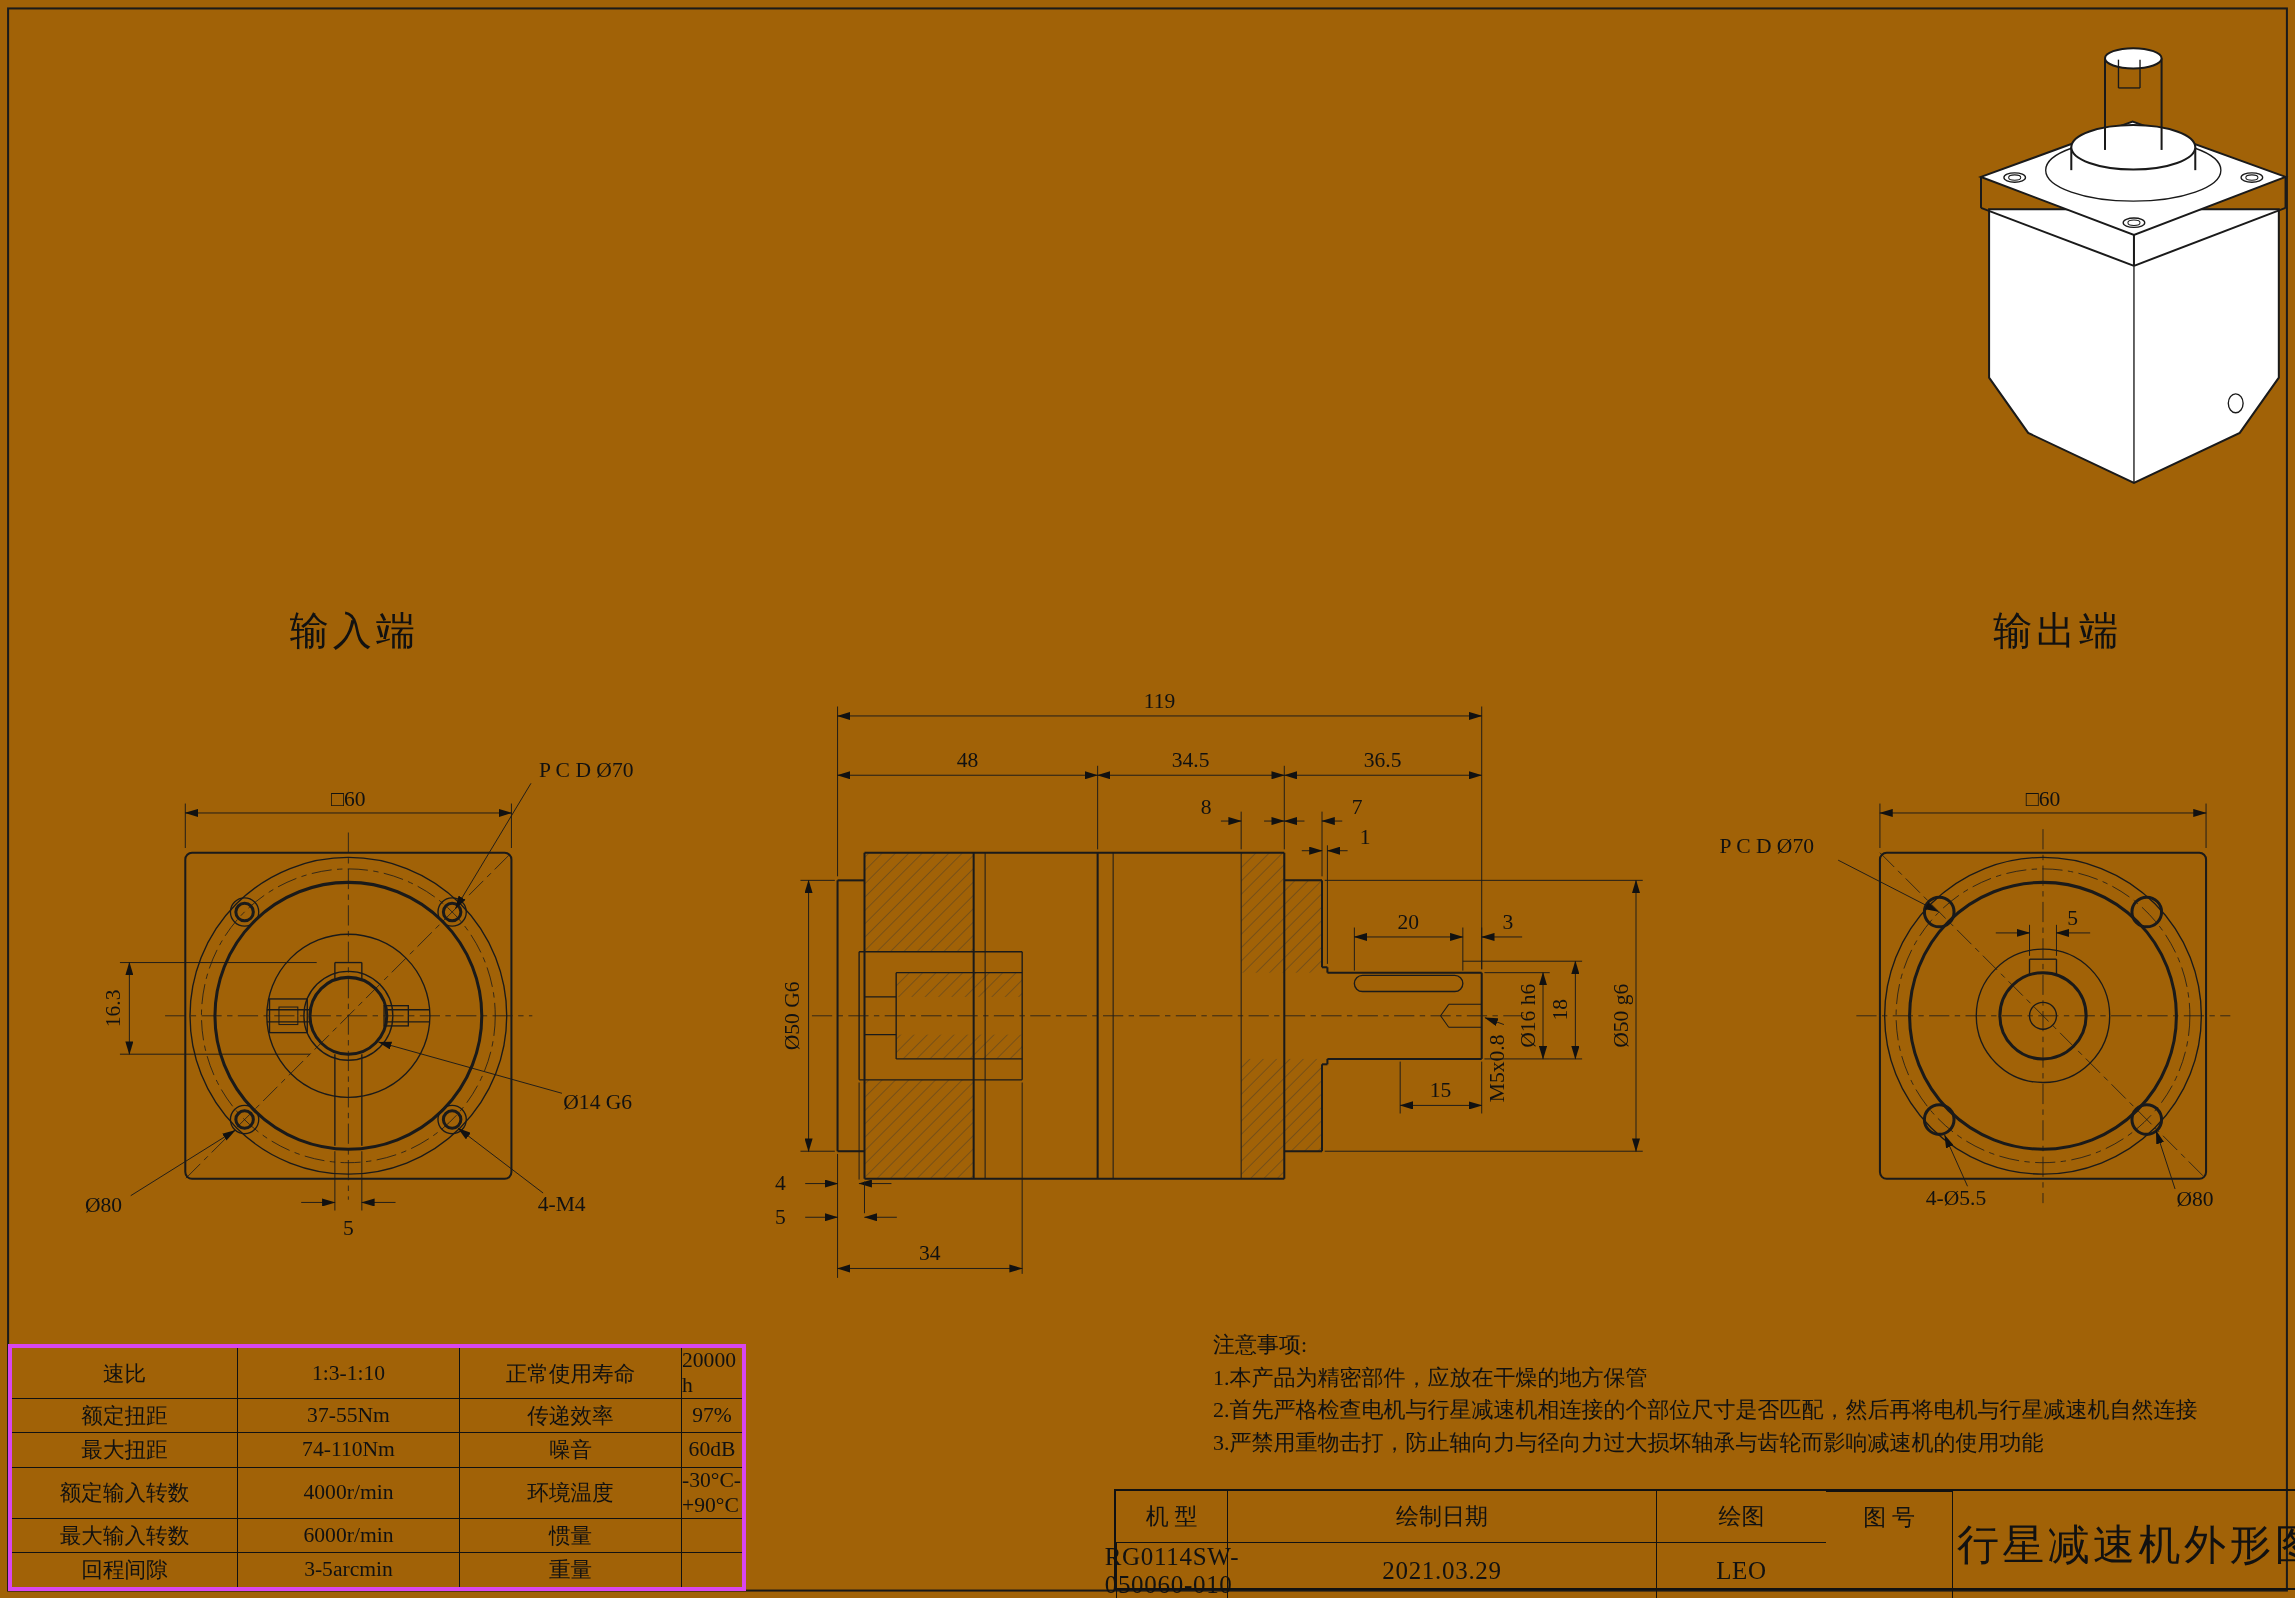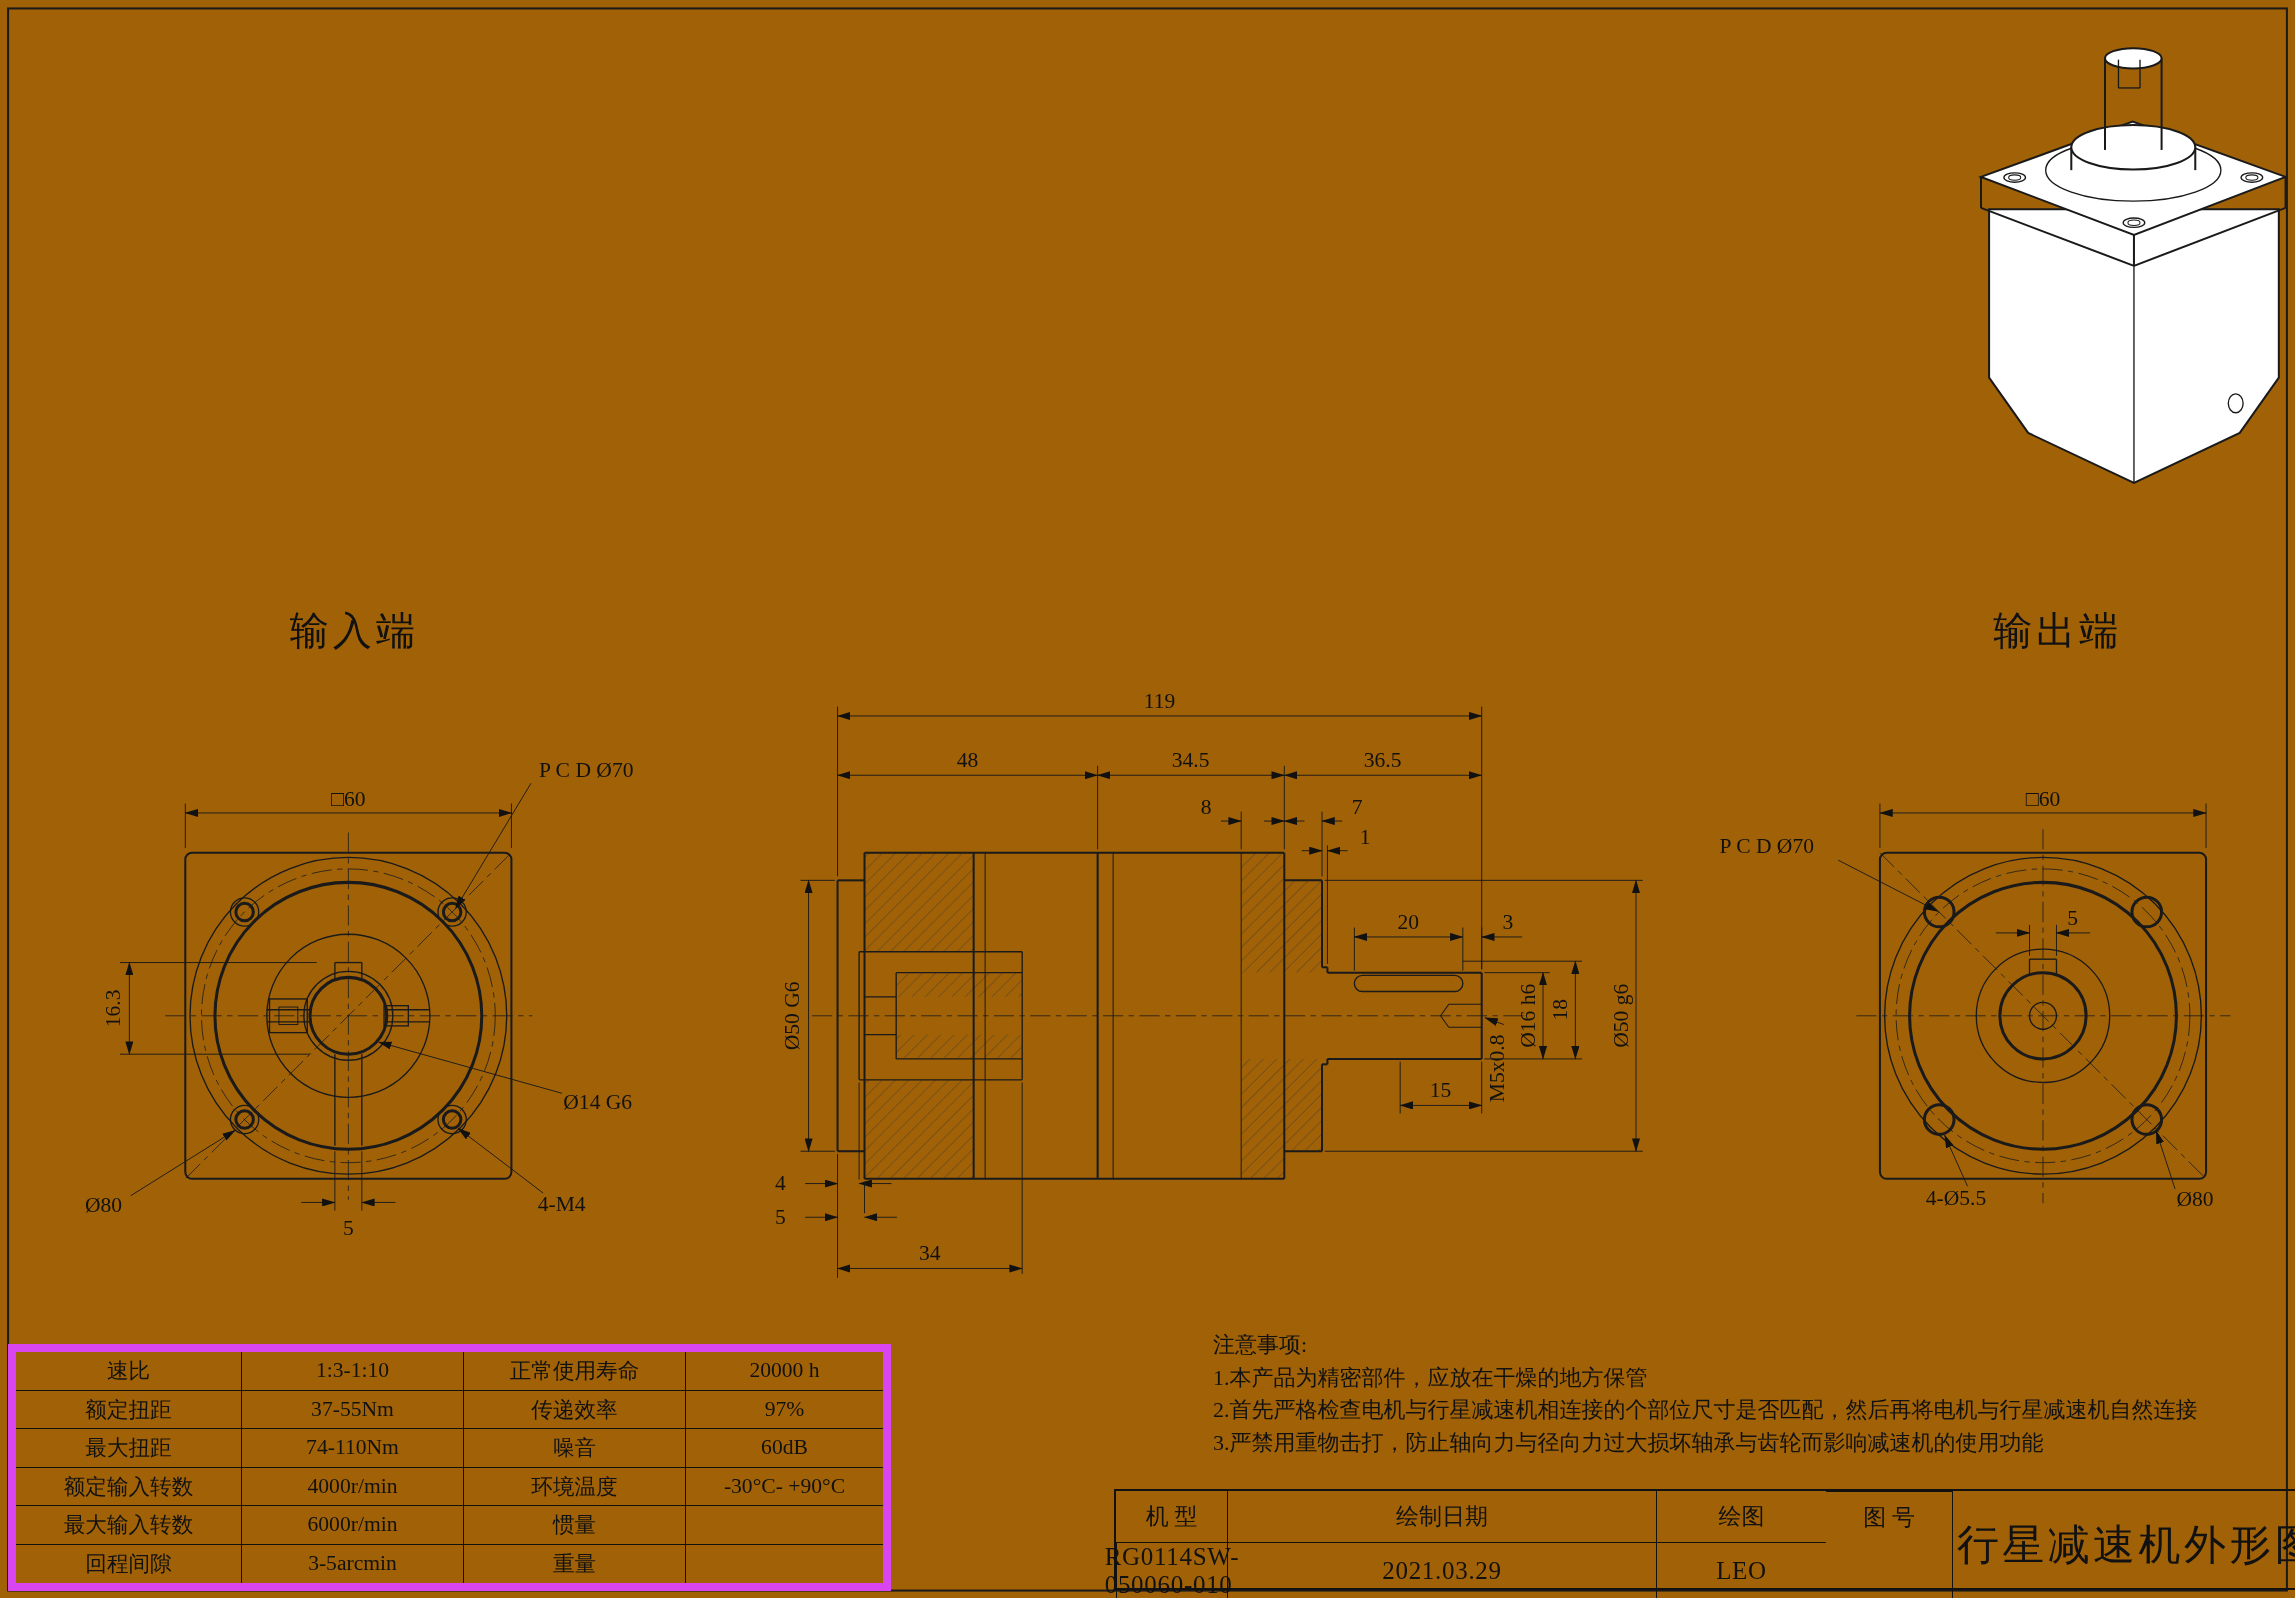--- a/index.html
+++ b/index.html
@@ -12,22 +12,22 @@
   .s2{stroke:#1a1a1a;stroke-width:2;fill:none}
   .s15{stroke:#1a1a1a;stroke-width:1.5;fill:none}
   .s5{stroke:#1a1a1a;stroke-width:4.5;fill:none}
   .cl{stroke:#1a1a1a;stroke-width:1.2;fill:none;stroke-dasharray:30 8 8 8}
   .dimln{stroke:#1a1a1a;stroke-width:1.4;fill:none}
   .dimtx{font-family:"Liberation Serif","DejaVu Serif",serif;font-size:32px;fill:#111}
   .viewlabel{font-family:"Liberation Serif","DejaVu Serif",serif;font-size:58px;fill:#111;letter-spacing:6px}
   .wh{fill:#ffffff}
 
   
-  #spec{position:absolute;left:8px;top:1344px;width:883px;height:247px;
-        border:8px solid #d946ef;box-sizing:border-box;display:grid;
+  #spec{position:absolute;left:8px;top:1344px;width:738px;height:247px;
+        border:4px solid #d946ef;box-sizing:border-box;display:grid;
         grid-template-columns:226px 222px 222px 1fr;grid-template-rows:repeat(6,1fr);}
   #spec .cell{border-right:1.3px solid #111;border-bottom:1.3px solid #111;
         display:flex;align-items:center;justify-content:center;font-size:21.6px;box-sizing:border-box;}
   #spec .cell.lastcol{border-right:none}
   #spec .cell.lastrow{border-bottom:none}
 
   
   #notes{position:absolute;left:1213px;top:1329px;width:1078px;font-size:22px;line-height:1.48;}
   #notes div{white-space:nowrap;}
 

